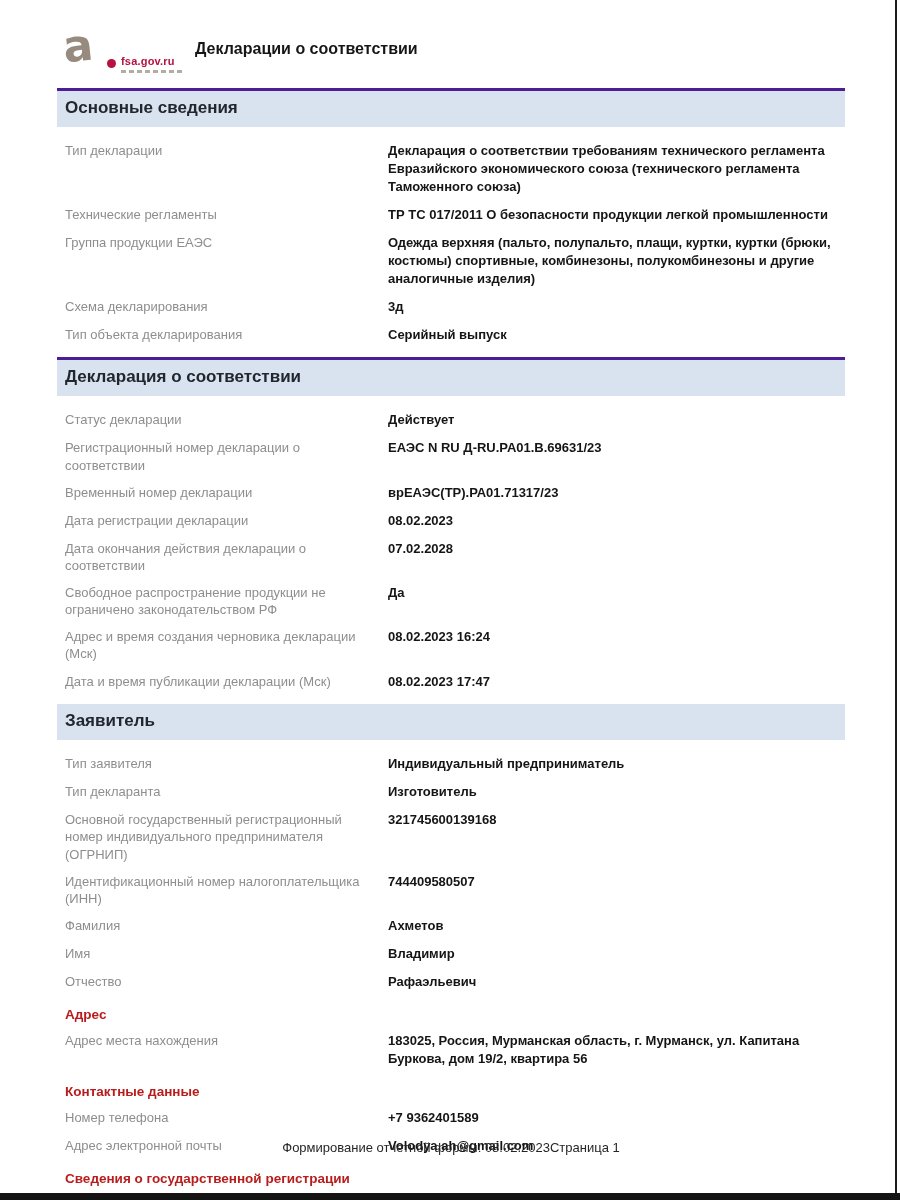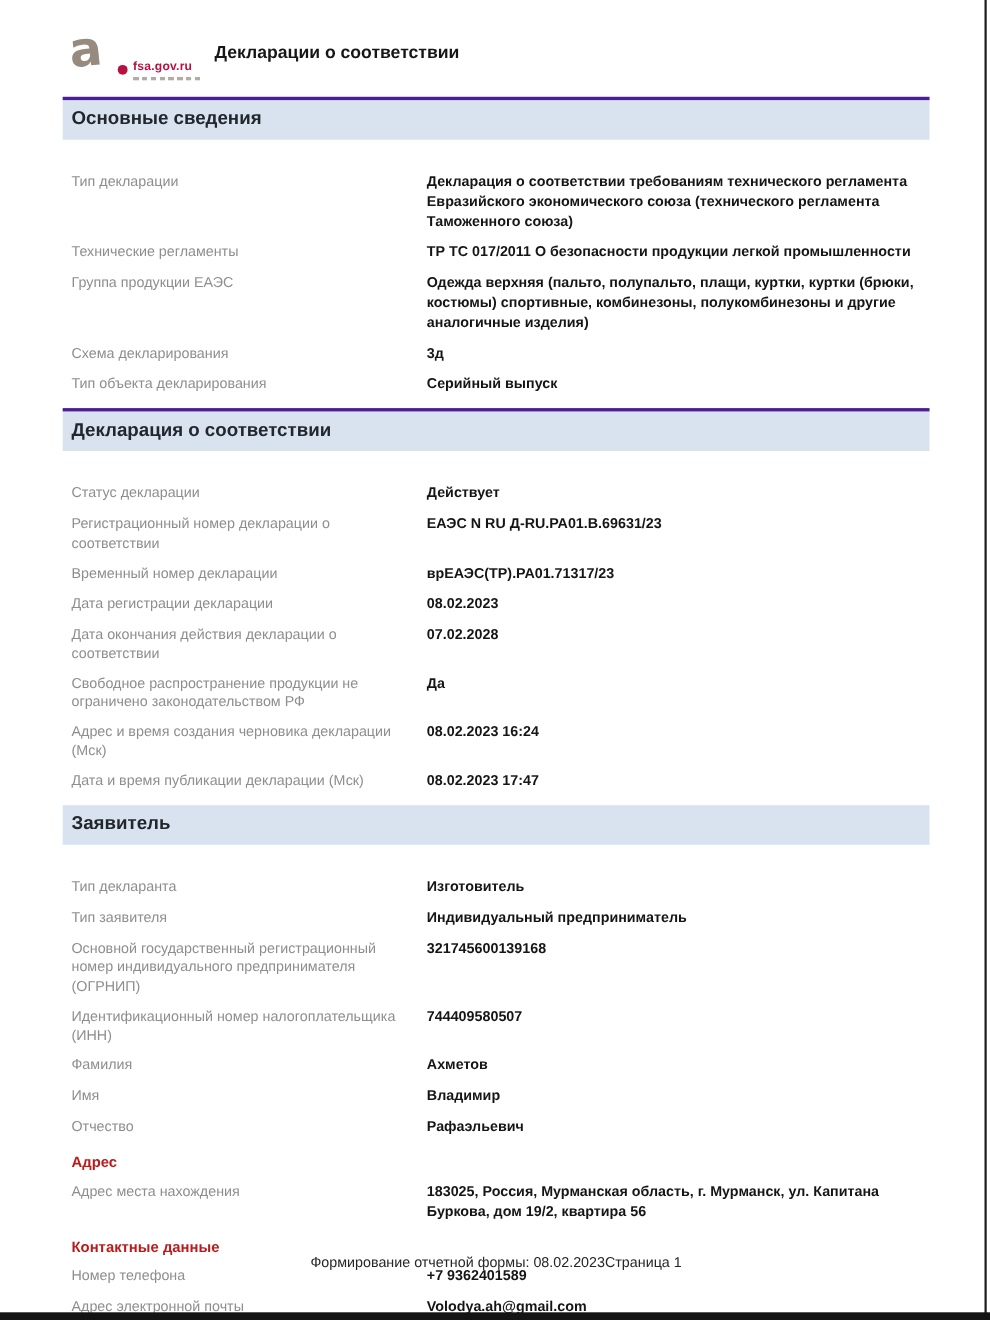--- a/index.html
+++ b/index.html
@@ -33,21 +33,21 @@
   .doc-title{position:absolute;left:138px;top:40px;font-size:16px;font-weight:bold;color:#161616;}
 
   
   .section-header{
     background:#d9e3ef;
     padding:7px 10px 9px 8px;
     font-size:17px;font-weight:bold;color:#22262e;
   }
   .section.bordered .section-header{border-top:3px solid #4c1d95;}
   .section{margin-top:0;}
-  .rows{padding:20px 0 4px;}
+  .rows{padding:6px 0 4px;}
   .row{
     display:grid;grid-template-columns:315px 1fr;column-gap:8px;
     padding-left:8px;margin:9px 0 10px;
   }
   .field-label{color:#8e8e8e;font-size:13px;line-height:1.32;}
   .field-value{color:#151515;font-weight:bold;font-size:13px;line-height:1.38;}
   .subheader{
     font-size:13.5px;font-weight:bold;color:#b91c1c;
     padding-left:8px;margin:16px 0 10px;
   }
@@ -134,26 +134,26 @@
           <div class="row">
             <div class="field-label">Дата и время публикации декларации  (Мск)</div>
             <div class="field-value">08.02.2023 17:47</div>
           </div>
         </div>
       </div>
       <div class="section">
         <div class="section-header">Заявитель</div>
         <div class="rows">
           <div class="row">
+            <div class="field-label">Тип заявителя</div>
+            <div class="field-value">Индивидуальный предприниматель</div>
+          </div>
+          <div class="row">
             <div class="field-label">Тип декларанта</div>
             <div class="field-value">Изготовитель</div>
-          </div>
-          <div class="row">
-            <div class="field-label">Тип заявителя</div>
-            <div class="field-value">Индивидуальный предприниматель</div>
           </div>
           <div class="row">
             <div class="field-label">Основной государственный регистрационный номер индивидуального предпринимателя (ОГРНИП)</div>
             <div class="field-value">321745600139168</div>
           </div>
           <div class="row">
             <div class="field-label">Идентификационный номер налогоплательщика (ИНН)</div>
             <div class="field-value">744409580507</div>
           </div>
           <div class="row">

